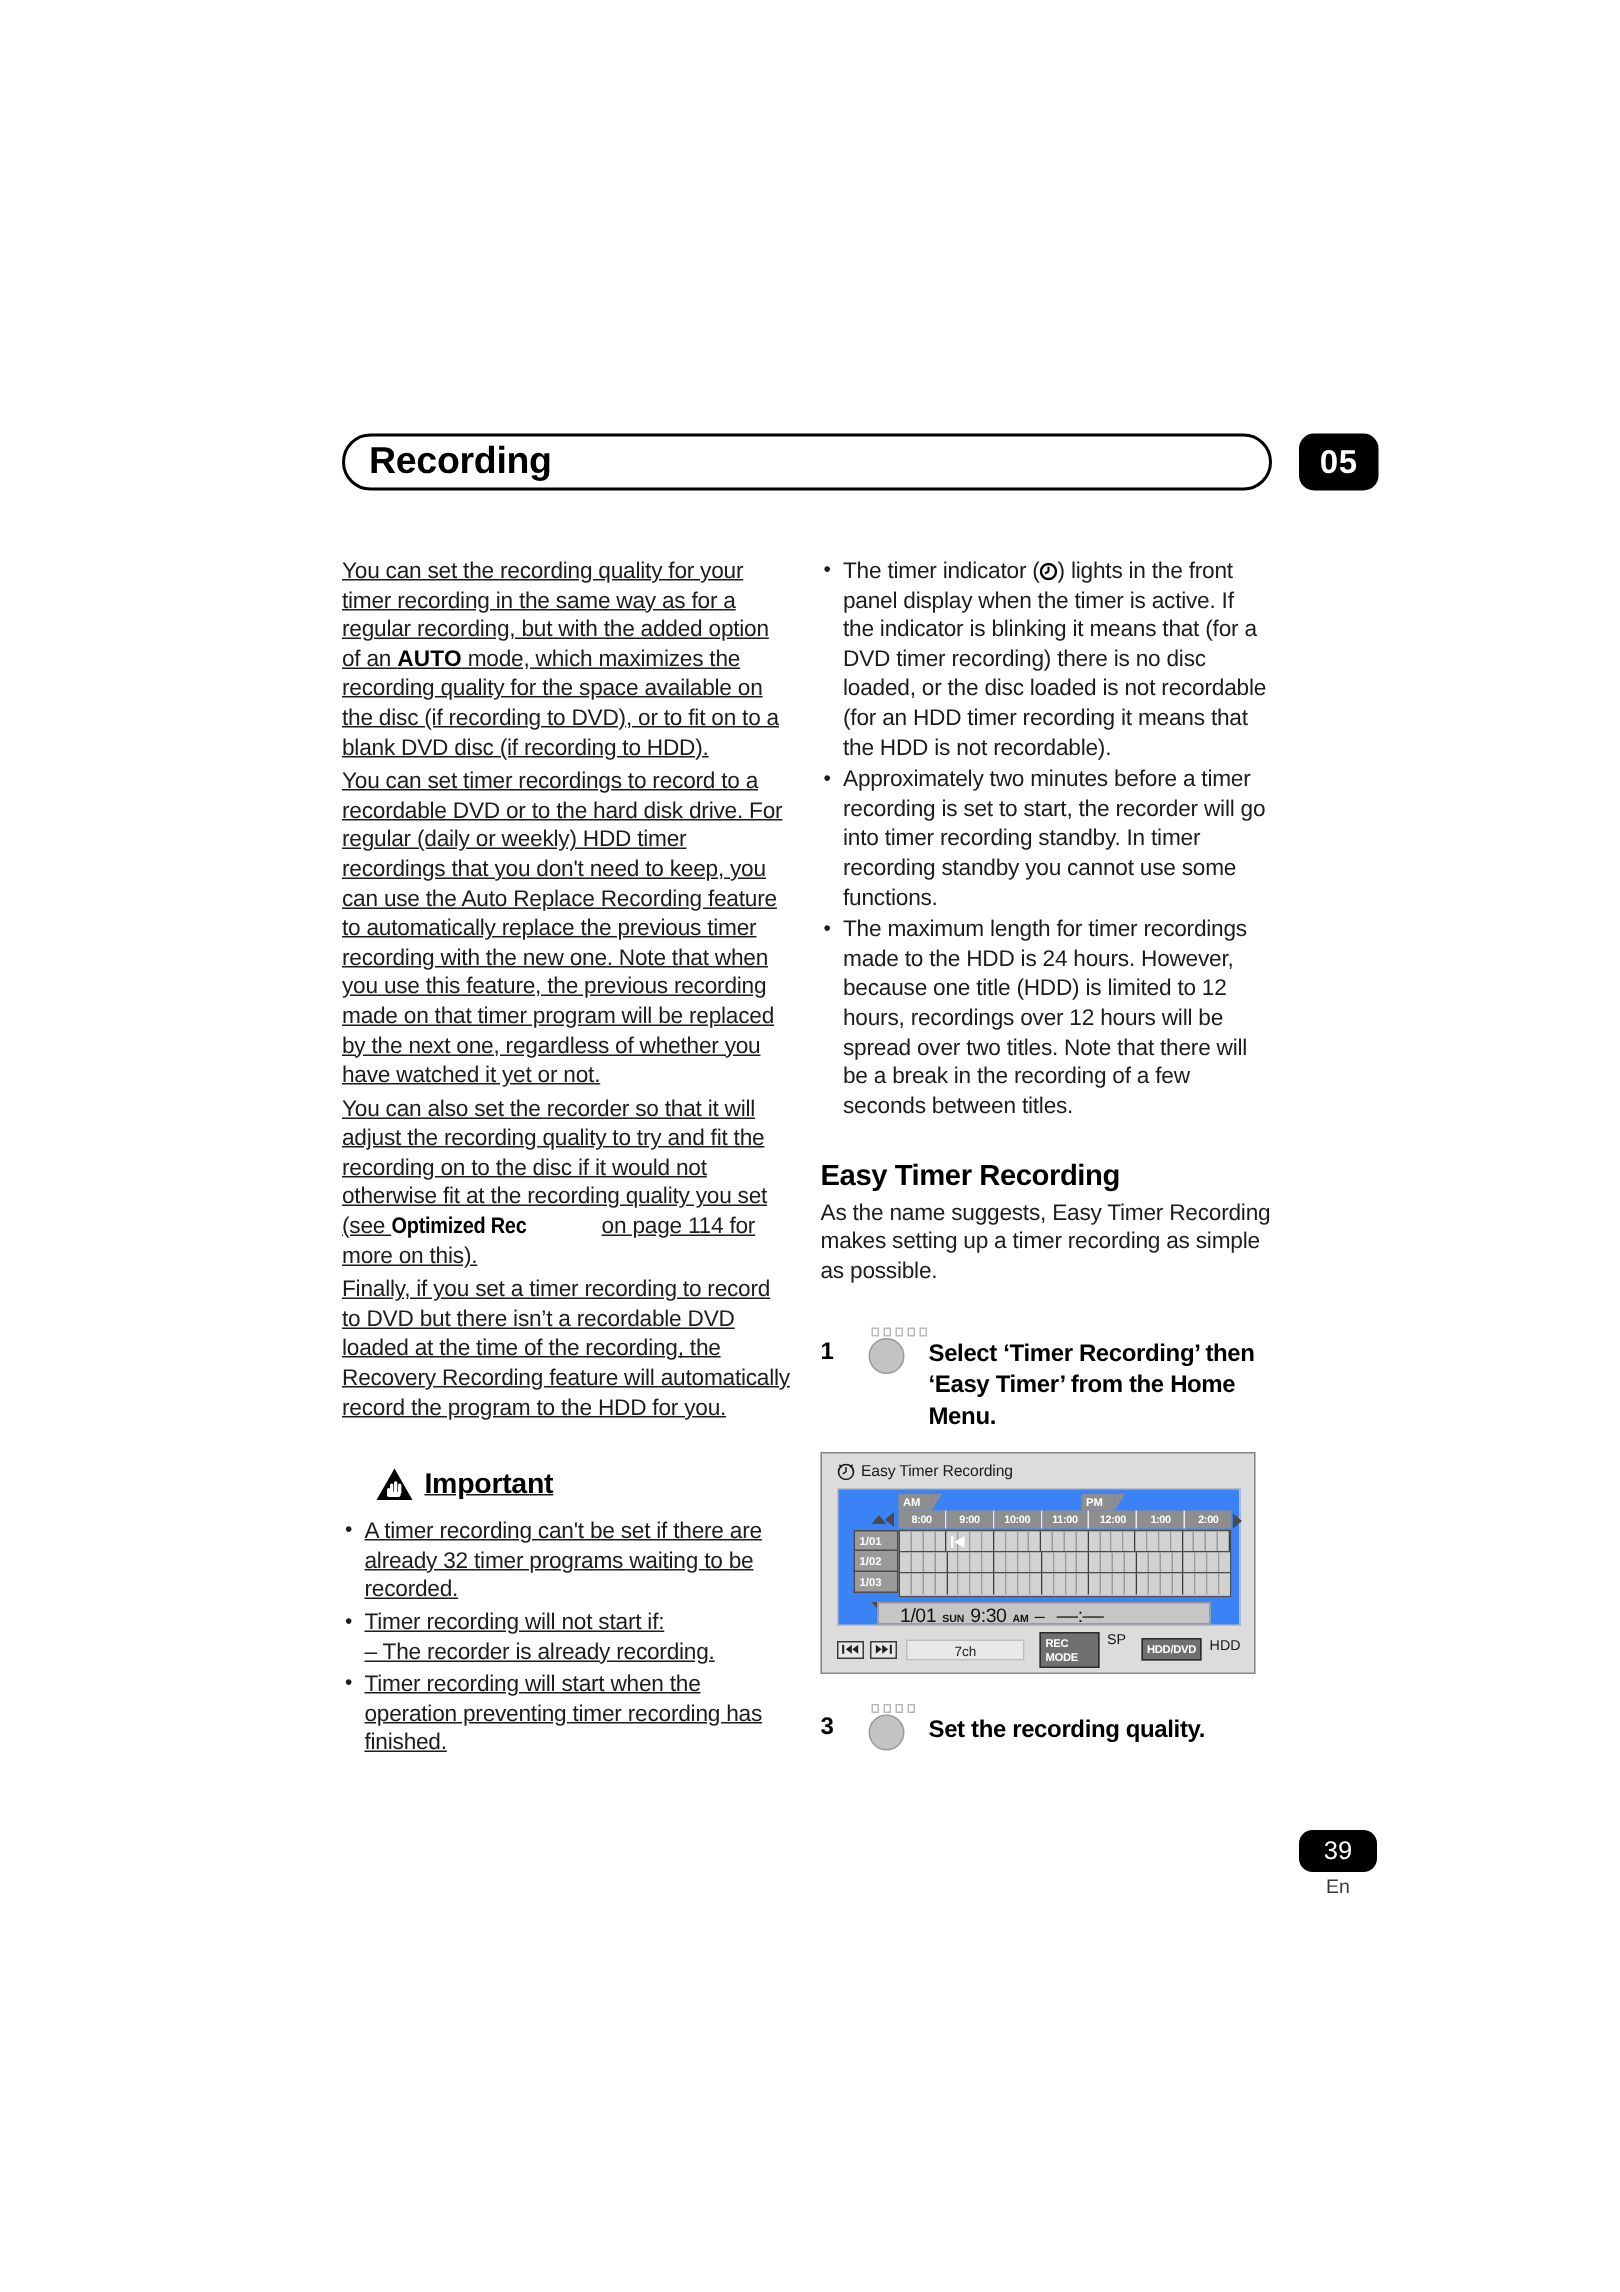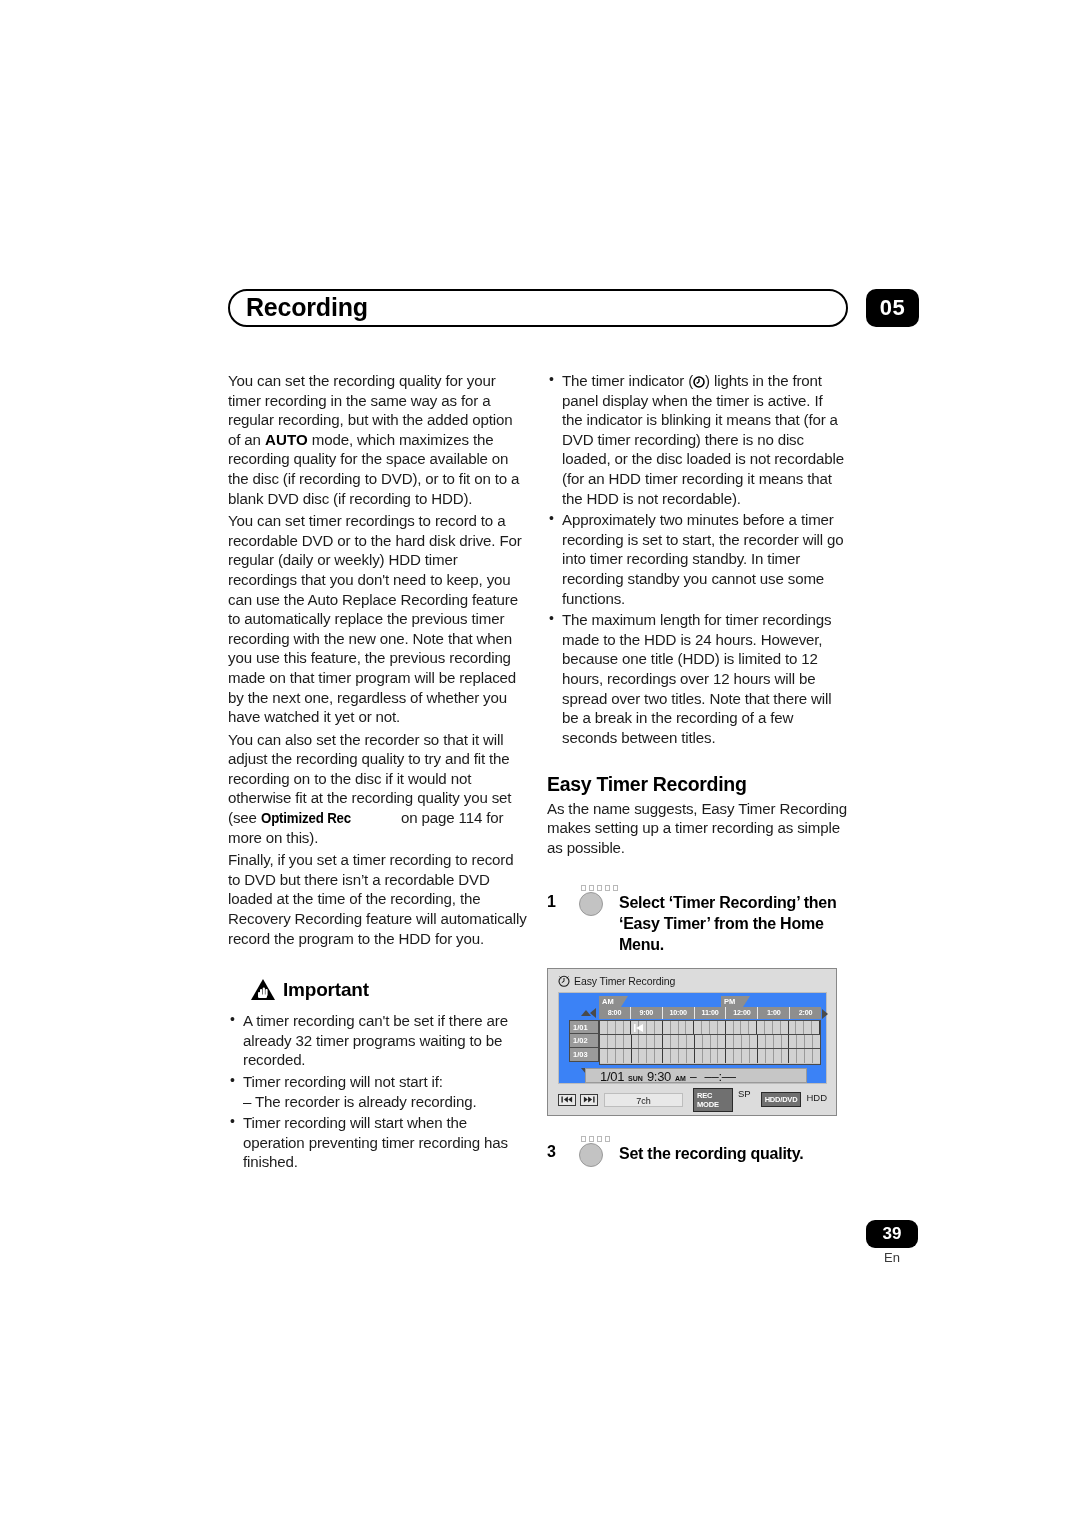--- a/index.html
+++ b/index.html
@@ -58,21 +58,21 @@
 
   
   .col {
     position: absolute;
     width: 300px;
     font-size: 15.1px;
     line-height: 19.6px;
     color: #1c1c1c;
     letter-spacing: -0.15px;
   }
-  .col-left { left: 228px; top: 371px; }
+  .col-left { left: 228px; top: 371px; text-decoration: underline; }
   .col-right { left: 547px; top: 371px; }
 
   .col p { margin: 0 0 3px 0; }
 
   b.auto { font-weight: bold; color: #000; letter-spacing: 0.1px; }
   b.cond {
     font-weight: bold;
     color: #000;
     font-family: "Liberation Sans Narrow", "Liberation Sans", sans-serif;
     transform: scaleX(0.88);
@@ -371,21 +371,21 @@
 
   
   .page-badge {
     position: absolute;
     left: 866px; top: 1220px;
     width: 52px; height: 28px;
     background: #000;
     border-radius: 9px;
     color: #fff;
     font-size: 17px;
-    font-weight: bold;
+    font-weight: normal;
     text-align: center;
     line-height: 28px;
   }
   .page-lang {
     position: absolute;
     left: 866px; top: 1250px;
     width: 52px;
     text-align: center;
     font-size: 13px;
     color: #3a3a3a;

